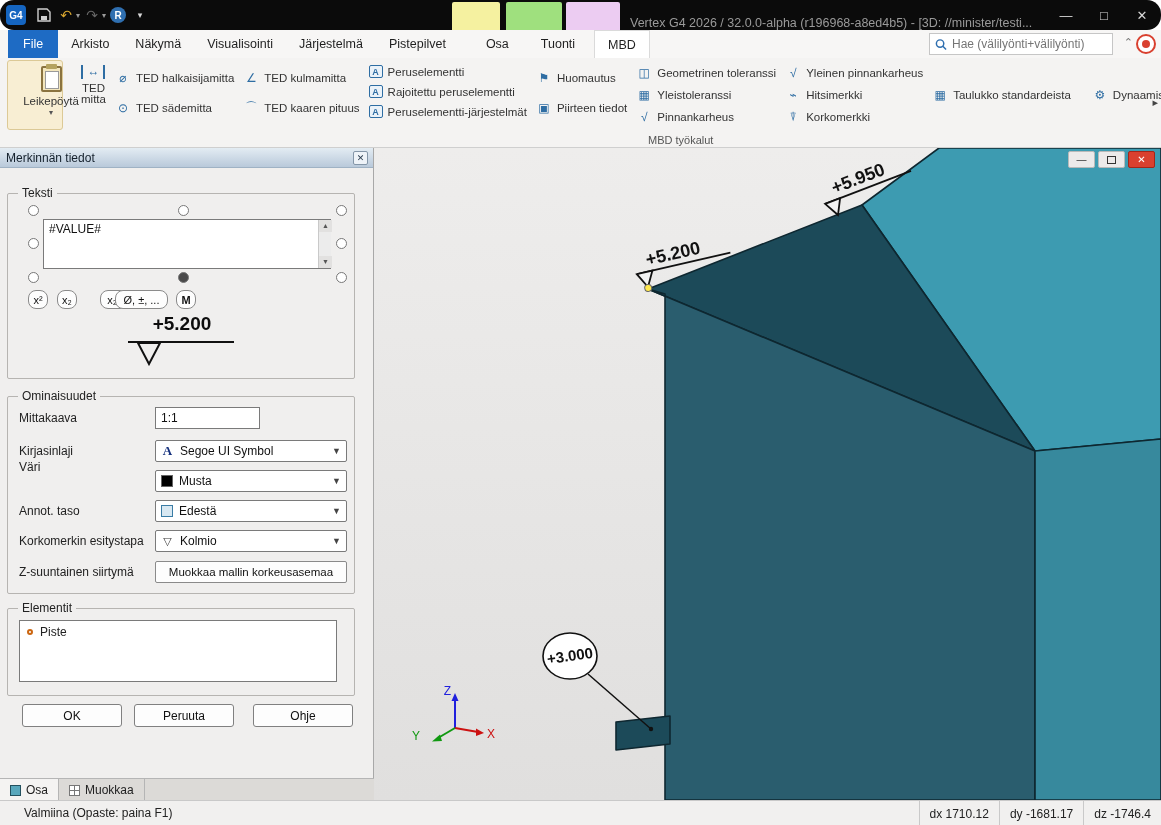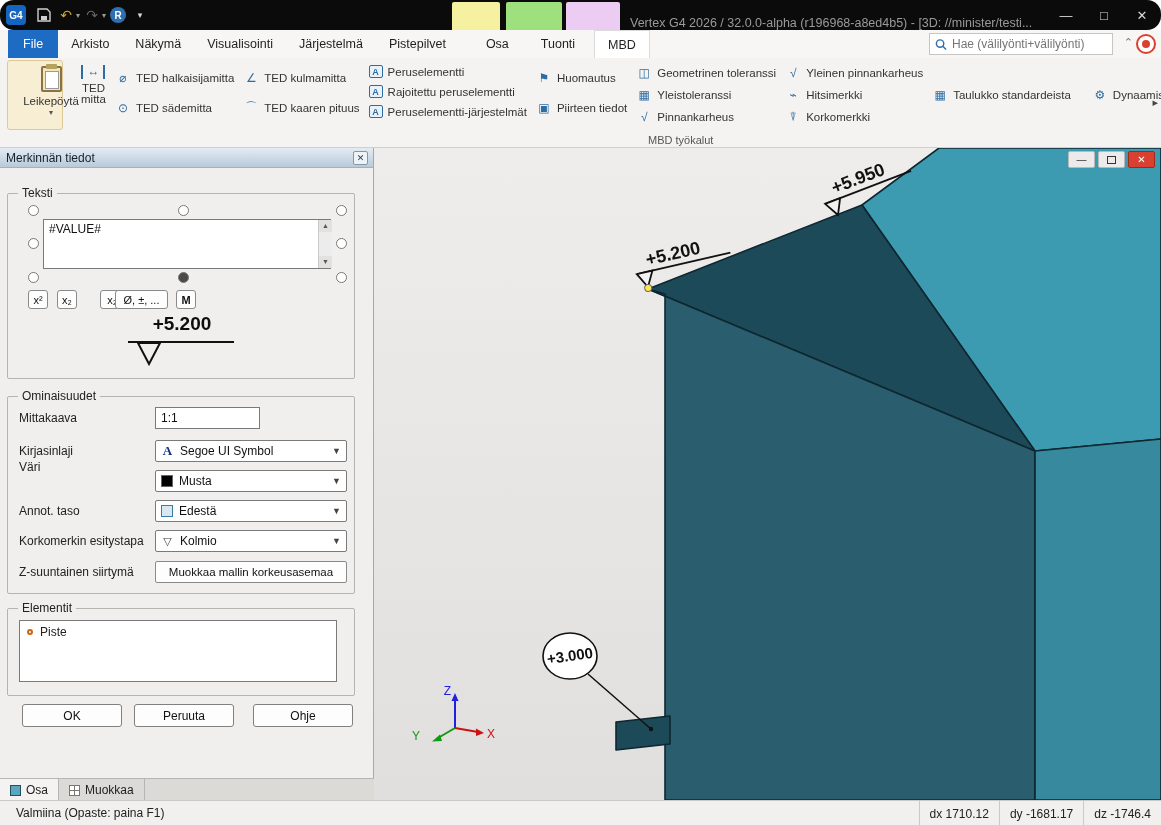--- a/index.html
+++ b/index.html
@@ -60,21 +60,21 @@
   .dlg-title { position:absolute; top:0; left:0; right:0; height:20px; background:linear-gradient(#e3ecf3,#b9c9da); border-bottom:1px solid #9fb2c4; display:flex; align-items:center; padding-left:6px; font-size:12px; color:#14202c; }
   .dlg-close { position:absolute; right:5px; top:3px; width:15px; height:14px; border:1px solid #8496a8; background:#eef3f8; color:#2c3e50; font-size:9px; line-height:12px; text-align:center; border-radius:2px; }
   .groupbox { position:absolute; border:1px solid #b6b4b1; border-radius:2px; }
   .grouplabel { position:absolute; font-size:12px; color:#222; background:#f0efee; padding:0 4px; }
   .radio { position:absolute; width:11px; height:11px; border:1px solid #787878; border-radius:50%; background:#fff; }
   .radio.selected { background:#4a4a4a; }
   .txtarea { position:absolute; left:43px; top:71px; width:288px; height:50px; background:#fff; border:1px solid #7a7a7a; font-size:12px; color:#111; padding:2px 16px 2px 5px; }
   .txt-scroll { position:absolute; right:1px; top:1px; width:13px; height:48px; background:#ececec; border-left:1px solid #c9c9c9; }
   .txt-scroll .up, .txt-scroll .down { position:absolute; left:0; width:13px; height:12px; font-size:7px; color:#555; text-align:center; line-height:12px; background:#e2e1e0; }
   .txt-scroll .up { top:0; } .txt-scroll .down { bottom:0; }
-  .fbtn { position:absolute; top:142px; height:19px; background:#fdfdfd; border:1px solid #8a8a8a; border-radius:3px; font-size:11px; color:#111; display:flex; align-items:center; justify-content:center; }
+  .fbtn { position:absolute; top:142px; height:19px; background:#fdfdfd; border:1px solid #8a8a8a; border-radius:8px; font-size:11px; color:#111; display:flex; align-items:center; justify-content:center; }
   .preview-text { position:absolute; left:128px; top:165px; width:108px; text-align:center; font-size:19px; font-weight:bold; color:#0d0d0d; }
   .preview-line { position:absolute; left:128px; top:193px; width:106px; border-top:2px solid #111; }
   .prop-label { position:absolute; left:19px; font-size:12px; color:#222; }
   .textinput { position:absolute; left:155px; width:105px; height:22px; border:1px solid #7a7a7a; background:#fff; font-size:12px; padding:0 5px; font-family:"Liberation Sans",sans-serif; color:#111; }
   .select { position:absolute; left:155px; width:192px; height:22px; border:1px solid #7a7a7a; border-radius:2px; background:#fff; display:flex; align-items:center; gap:6px; padding-left:5px; font-size:12px; color:#111; }
   .select .dd-arrow { position:absolute; right:5px; font-size:9px; color:#444; }
   .sel-icon-font { font-family:"Liberation Serif",serif; font-weight:bold; color:#15317e; font-size:13px; width:13px; text-align:center; }
   .swatch-black { width:12px; height:12px; background:#000; border:1px solid #666; }
   .sel-icon-plane { width:12px; height:12px; border:1px solid #3a7ca5; background:#d8e8f2; }
   .sel-icon-tri { font-size:11px; color:#333; width:13px; text-align:center; }
@@ -96,21 +96,21 @@
   .viewport svg { position:absolute; left:0; top:0; }
   .vw-controls { position:absolute; top:3px; right:6px; display:flex; gap:3px; }
   .vwbtn { width:27px; height:17px; background:#eceaea; border:1px solid #b9b9b9; border-radius:2px; display:flex; align-items:center; justify-content:center; font-size:10px; color:#333; }
   .vwbtn.close { background:#d9402f; border-color:#a32619; color:#fff; }
   .restore-glyph { position:relative; width:9px; height:8px; }
   .restore-glyph::before { content:""; position:absolute; right:0; top:0; width:7px; height:6px; border:1px solid #333; }
   .restore-glyph::after { content:""; position:absolute; left:0; bottom:0; width:7px; height:6px; border:1px solid #333; background:#eceaea; }
 
   
   .statusbar { position:absolute; left:0; top:800px; width:1161px; height:25px; background:#f1f0ef; border-top:1px solid #c9c9c9; display:flex; align-items:center; font-size:12px; color:#222; }
-  .status-msg { padding-left:16px; }
+  .status-msg { padding-left:24px; }
   .coords { position:absolute; right:0; top:0; height:25px; display:flex; }
   .coord { padding:0 10px; border-left:1px solid #c9c9c9; display:flex; align-items:center; white-space:nowrap; }
 </style>
 </head>
 <body>
 
 <div class="titlebar">
   <div class="app-badge">G4</div>
   <div class="qat">
     <span class="qbtn">

